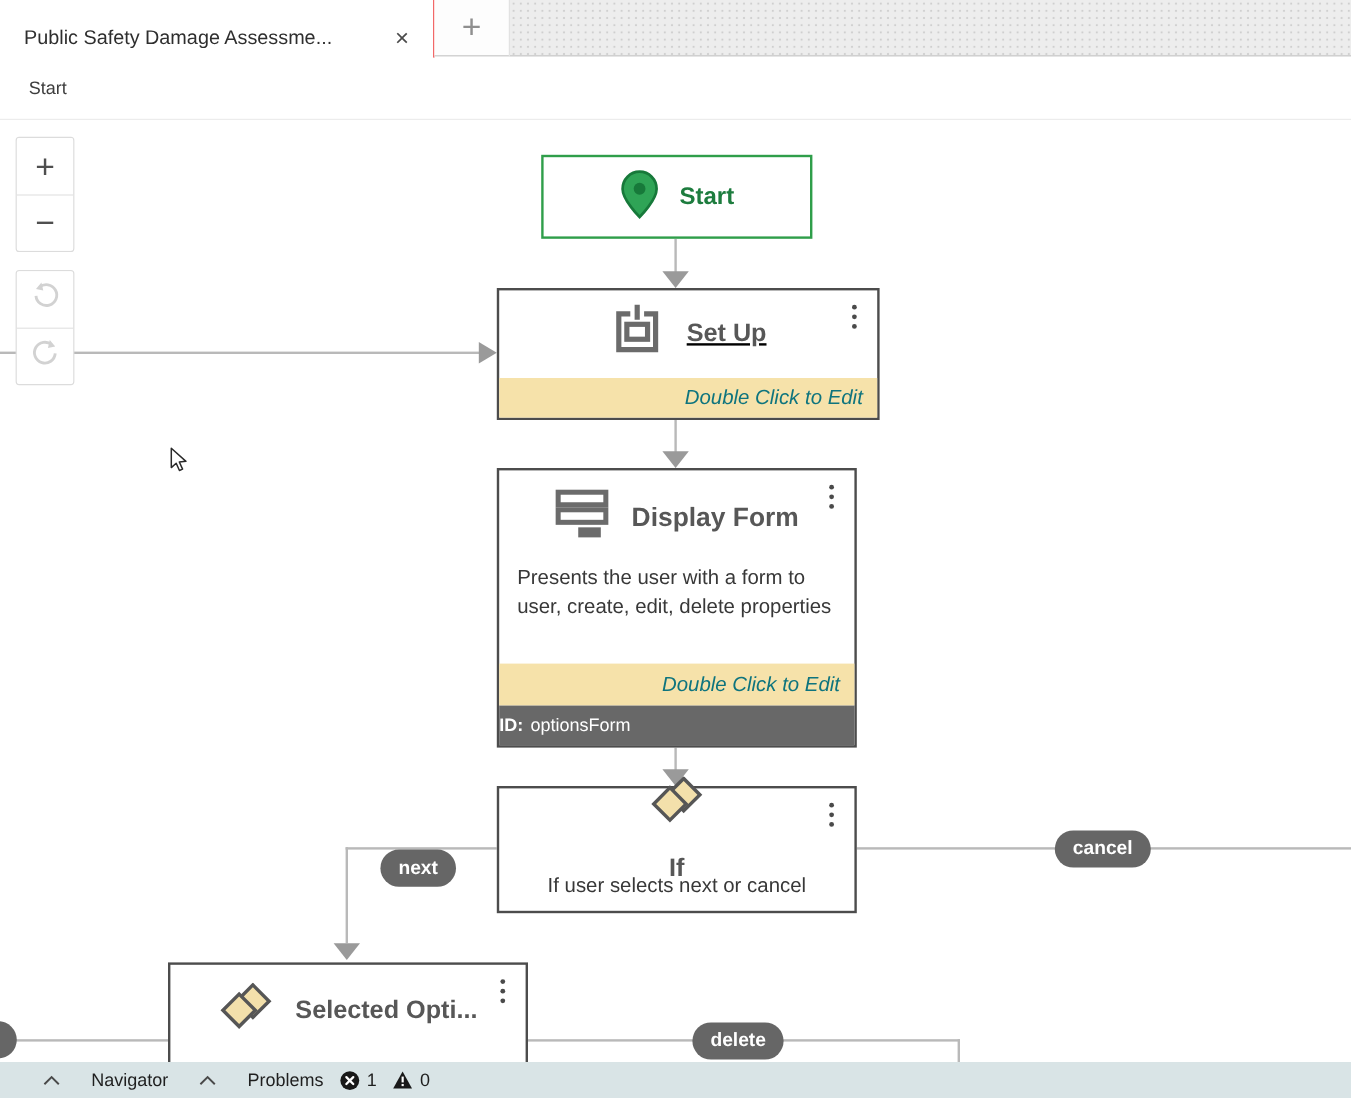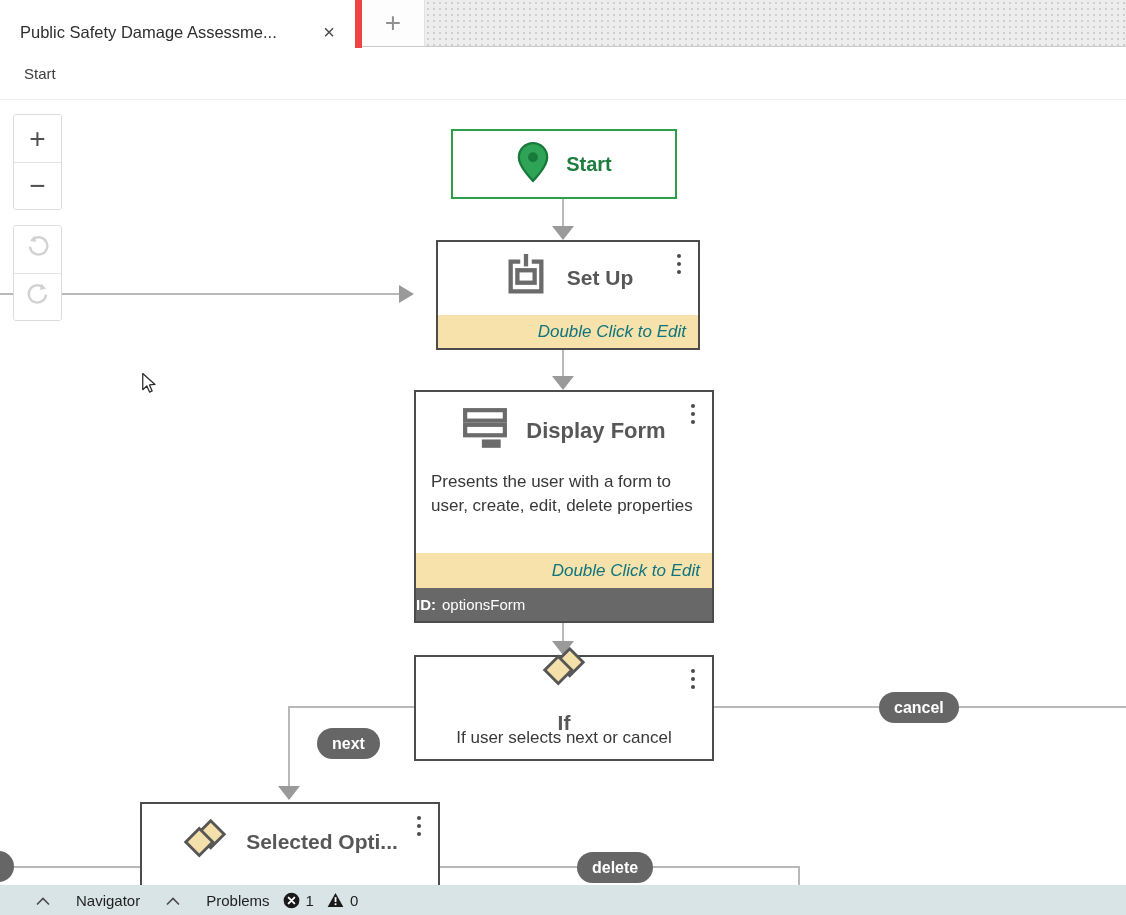--- a/index.html
+++ b/index.html
@@ -5,21 +5,21 @@
   * { margin:0; padding:0; box-sizing:border-box; }
   body { background:#fff; }
   .screen {
     position:relative; width:1126px; height:915px; overflow:hidden;
     background:#fff; font-family:"Liberation Sans", sans-serif;
   }
 
   
   .tab-active {
     position:absolute; left:0; top:0; width:362px; height:48px;
-    background:#fff; border-right:7px solid #ef4444;
+    background:#fff; border-right:1px solid #ef4444;
     display:flex; align-items:center; padding:16px 12px 0 20px; z-index:6;
   }
   .tab-title {
     flex:1; font-size:16.5px; color:#2e2e2e; white-space:nowrap; overflow:hidden;
   }
   .tab-close {
     width:28px; height:28px; display:flex; align-items:center; justify-content:center;
     font-size:20px; color:#4a4a4a; cursor:pointer;
   }
   .tab-new {
@@ -100,21 +100,21 @@
   }
   .idstrip b { margin-right:6px; }
   .node-desc { font-size:17px; color:#383838; line-height:1.42; }
 
   .node-start {
     left:451px; top:129px; width:226px; height:70px;
     border:2px solid #2f9e4a; display:flex; align-items:center; justify-content:center; gap:16px;
   }
   .start-title { font-size:20px; font-weight:600; color:#1d7c3e; }
 
-  .node-setup { left:436px; top:240px; width:264px; height:110px; }
+  .node-setup { left:414px; top:240px; width:319px; height:110px;text-decoration:underline; }
   .node-setup .node-head { height:72px; }
 
   .node-display { left:414px; top:390px; width:300px; height:233px; }
   .node-display .node-head { height:66px; margin-top:6px; }
   .node-display .node-desc { text-align:left; padding:6px 15px 0 15px; }
   .node-display .banner { bottom:33px; height:35px; }
 
   .node-if { left:414px; top:655px; width:300px; height:106px; }
   .node-if .node-head { height:56px; margin-top:6px;flex-direction:column; }
   .node-if .node-desc { text-align:center; margin-top:7px; }
@@ -198,21 +198,21 @@
   <div class="edge" style="left:288px;top:706px;width:126px;height:2px"></div>
   <div class="edge" style="left:288px;top:706px;width:2px;height:80px"></div>
   <div class="arrow arrow-down" style="left:278px;top:786px"></div>
 
   <div class="edge" style="left:713px;top:706px;width:413px;height:2px"></div>
 
   <div class="edge" style="left:0;top:866px;width:140px;height:2px"></div>
   <div class="edge" style="left:440px;top:866px;width:360px;height:2px"></div>
   <div class="edge" style="left:798px;top:866px;width:2px;height:19px"></div>
 
-  <div class="pill" style="left:317px;top:728px">
+  <div class="pill" style="left:317px;top:708px">
     <span>next</span>
   </div>
   <div class="pill" style="left:879px;top:692px">
     <span>cancel</span>
   </div>
   <div class="pill" style="left:577px;top:852px">
     <span>delete</span>
   </div>
   <div class="pill pill-partial" style="left:-21px;top:851px"></div>
 

